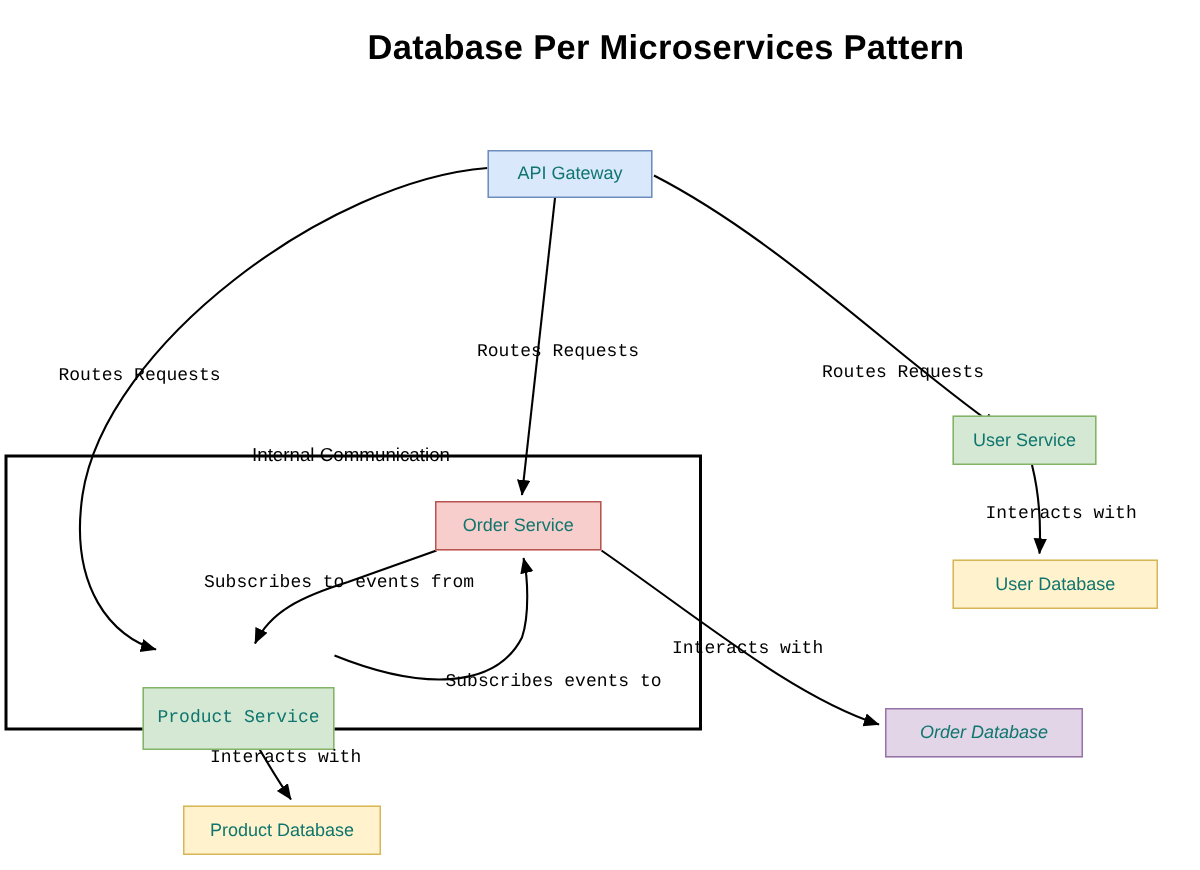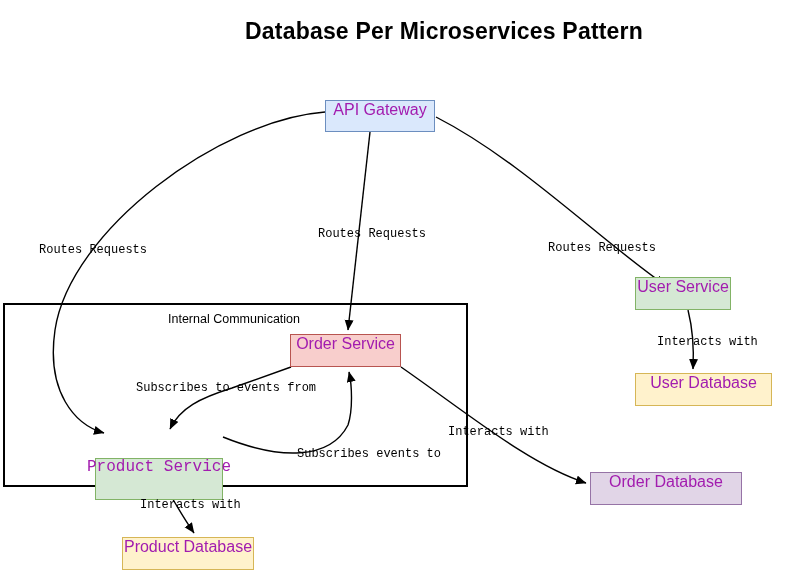--- a/index.html
+++ b/index.html
@@ -31,25 +31,25 @@
     font-weight: bold;
     color: #000000;
     letter-spacing: 0.2px;
     user-select: none;
     margin-left: 44px;
   }
   .node {
     position: absolute;
     box-sizing: border-box;
     display: flex;
-    align-items: flex-start;
+    align-items: center;
     justify-content: center;
     font-family: "Liberation Sans", sans-serif;
-    font-size: 16px;
-    color: #a21caf;
+    font-size: 12px;
+    color: #0f766e;
     border-width: 1.5px;
     border-style: solid;
     text-align: center;
     line-height: 1.1;
     white-space: nowrap;
   }
   .group-box {
     position: absolute;
     box-sizing: border-box;
     border: 2px solid #000000;
@@ -90,39 +90,39 @@
       <path d="M 436 117 C 520 160 600 240 665 285" fill="none" stroke="#000000" stroke-width="1.4" marker-end="url(#arrowhead)"></path>
       <path d="M 291 367 L 232 388 C 200 398 180 408 170 429" fill="none" stroke="#000000" stroke-width="1.4" marker-end="url(#arrowhead)"></path>
       <path d="M 223 437 C 280 460 330 460 348 425 C 353 410 352 385 349 372" fill="none" stroke="#000000" stroke-width="1.4" marker-end="url(#arrowhead)"></path>
       <path d="M 401 367 C 470 415 530 465 586 483" fill="none" stroke="#000000" stroke-width="1.4" marker-end="url(#arrowhead)"></path>
       <path d="M 688 310 C 693 330 694 350 693 369" fill="none" stroke="#000000" stroke-width="1.4" marker-end="url(#arrowhead)"></path>
       <path d="M 155 467 C 170 495 185 520 194 533" fill="none" stroke="#000000" stroke-width="1.4" marker-end="url(#arrowhead)"></path>
     </g>
 </svg>
 
 <div class="group-box" style="left: 3px; top: 303px; width: 465px; height: 184px; border-color: rgb(0, 0, 0);"></div>
-<div class="group-label" style="left: 168px; top: 312px;">Internal Communication</div>
+<div class="group-label" style="left: 168px; top: 296px;">Internal Communication</div>
 
 <div id="node-layer">
     <div class="node" style="left: 325px; top: 100px; width: 110px; height: 32px; background: rgb(218, 232, 252); border-color: rgb(108, 142, 191);">
       <span>API Gateway</span>
     </div>
     <div class="node" style="left: 290px; top: 334px; width: 111px; height: 33px; background: rgb(248, 206, 204); border-color: rgb(184, 84, 80);">
       <span>Order Service</span>
     </div>
     <div class="node" style="left: 95px; top: 458px; width: 128px; height: 42px; background: rgb(213, 232, 212); border-color: rgb(130, 179, 102); font-family: Liberation Mono, monospace;">
       <span>Product Service</span>
     </div>
     <div class="node" style="left: 635px; top: 277px; width: 96px; height: 33px; background: rgb(213, 232, 212); border-color: rgb(130, 179, 102);">
       <span>User Service</span>
     </div>
     <div class="node" style="left: 635px; top: 373px; width: 137px; height: 33px; background: rgb(255, 242, 204); border-color: rgb(214, 182, 86);">
       <span>User Database</span>
     </div>
-    <div class="node" style="left: 590px; top: 472px; width: 152px; height: 33px; background: rgb(225, 213, 231); border-color: rgb(150, 115, 166);">
+    <div class="node" style="left: 590px; top: 472px; width: 132px; height: 33px; background: rgb(225, 213, 231); border-color: rgb(150, 115, 166); font-style: italic;">
       <span>Order Database</span>
     </div>
     <div class="node" style="left: 122px; top: 537px; width: 132px; height: 33px; background: rgb(255, 242, 204); border-color: rgb(214, 182, 86);">
       <span>Product Database</span>
     </div>
   </div>
 <div id="edge-label-layer">
     <div class="edge-label" style="left: 39px; top: 243px;">Routes Requests</div>
     <div class="edge-label" style="left: 318px; top: 227px;">Routes Requests</div>
     <div class="edge-label" style="left: 548px; top: 241px;">Routes Requests</div>

